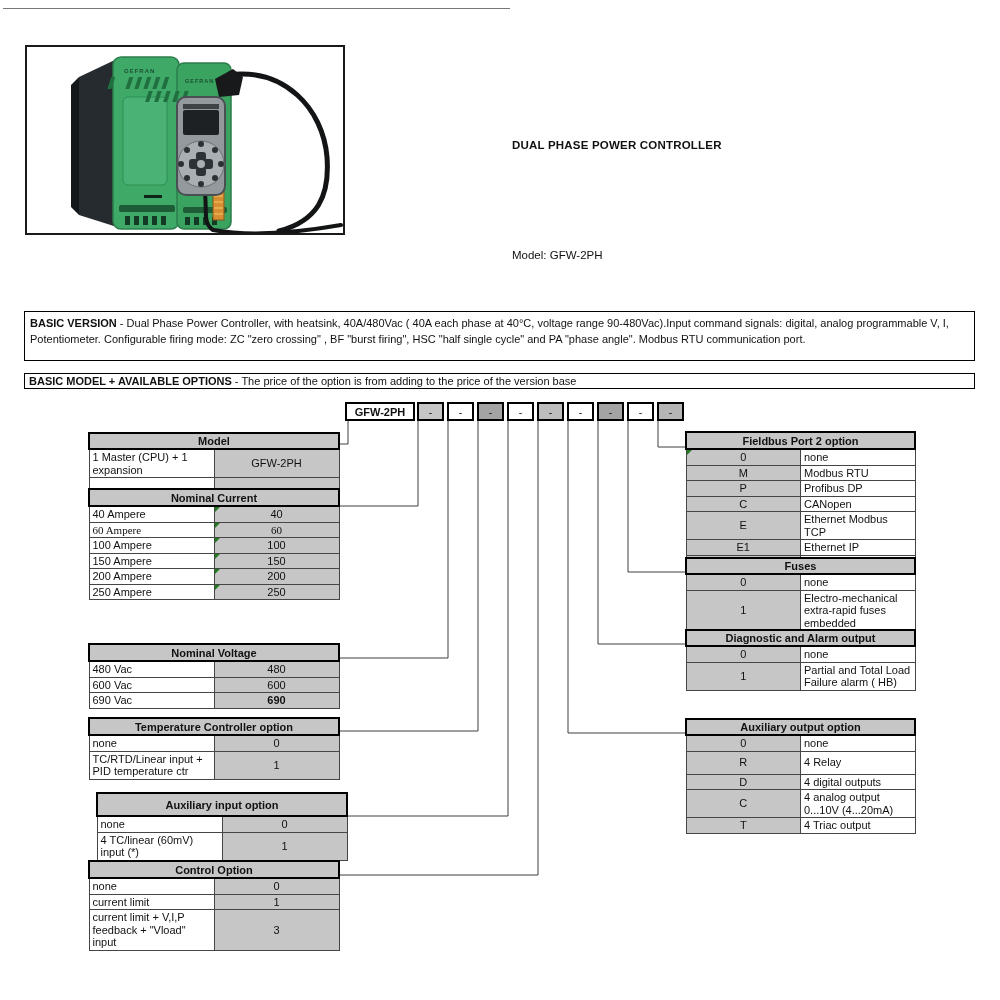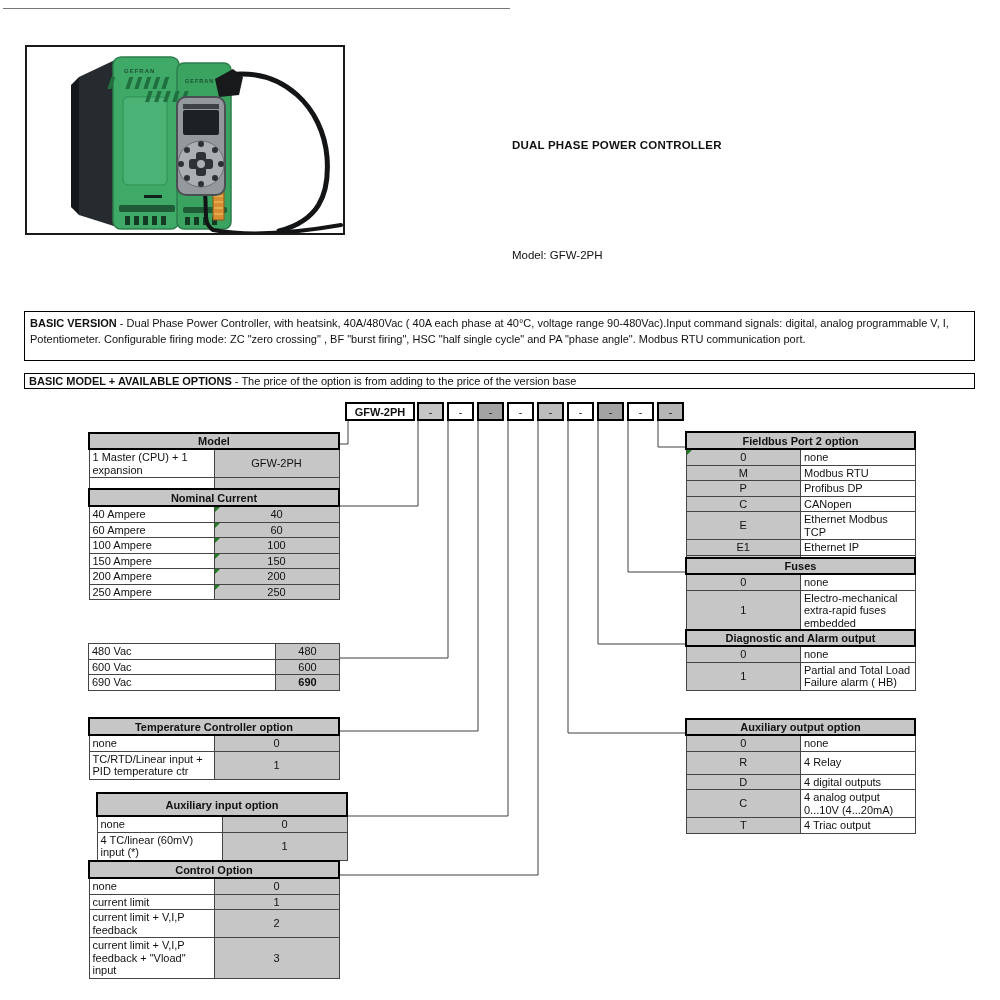--- a/index.html
+++ b/index.html
@@ -180,21 +180,21 @@
       </table>
       <table class="opt" style="left: 88px; top: 488px; width: 252px;">
         <tbody>
           <tr>
             <th colspan="2" style="height: 15px;">Nominal Current</th>
           </tr>
           <tr style="height: 15px;">
             <td class="lab">40 Ampere</td>
             <td class="val" style="width: 57px;">40<span class="tri"></span></td>
           </tr>
-          <tr style="height: 15px;">
+          <tr style="height: 15px; font-family: Liberation Serif, serif;">
             <td class="lab">60 Ampere</td>
             <td class="val" style="width: 57px;">60<span class="tri"></span></td>
           </tr>
           <tr style="height: 15px;">
             <td class="lab">100 Ampere</td>
             <td class="val" style="width: 57px;">100<span class="tri"></span></td>
           </tr>
           <tr style="height: 15px;">
             <td class="lab">150 Ampere</td>
             <td class="val" style="width: 57px;">150<span class="tri"></span></td>
@@ -204,20 +204,23 @@
             <td class="val" style="width: 57px;">200<span class="tri"></span></td>
           </tr>
           <tr style="height: 15px;">
             <td class="lab">250 Ampere</td>
             <td class="val" style="width: 57px;">250<span class="tri"></span></td>
           </tr>
         </tbody>
       </table>
       <table class="opt" style="left: 88px; top: 643px; width: 252px;">
         <tbody>
+          <tr>
+            <th colspan="2" style="height: 15px;">Nominal Voltage</th>
+          </tr>
           <tr style="height: 15px;">
             <td class="lab">480 Vac</td>
             <td class="val" style="width: 57px;">480</td>
           </tr>
           <tr style="height: 15px;">
             <td class="lab">600 Vac</td>
             <td class="val" style="width: 57px;">600</td>
           </tr>
           <tr style="height: 15px;">
             <td class="lab">690 Vac</td>
@@ -261,24 +264,20 @@
             <th colspan="2" style="height: 15px;">Control Option</th>
           </tr>
           <tr style="height: 14px;">
             <td class="lab">none</td>
             <td class="val" style="width: 57px;">0</td>
           </tr>
           <tr style="height: 14px;">
             <td class="lab">current limit</td>
             <td class="val" style="width: 57px;">1</td>
           </tr>
-          <tr style="height: 14px;">
-            <td class="lab">current limit +  V,I,P feedback</td>
-            <td class="val" style="width: 57px;">2</td>
-          </tr>
           <tr style="height: 26px; margin-top: 40px;">
             <td class="lab">current limit +  V,I,P feedback + "Vload" input</td>
             <td class="val" style="width: 57px;">3</td>
           </tr>
         </tbody>
       </table>
       <table class="opt" style="left: 685px; top: 431px; width: 231px;">
         <tbody>
           <tr>
             <th colspan="2" style="height: 15px;">Fieldbus Port 2 option</th>

